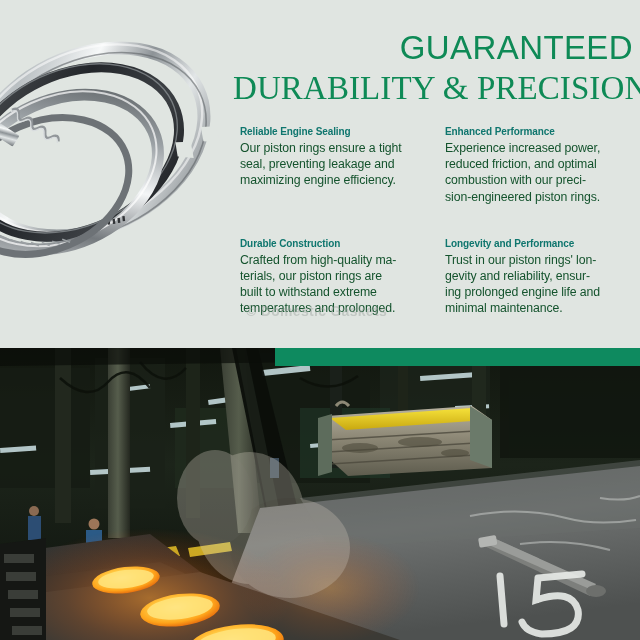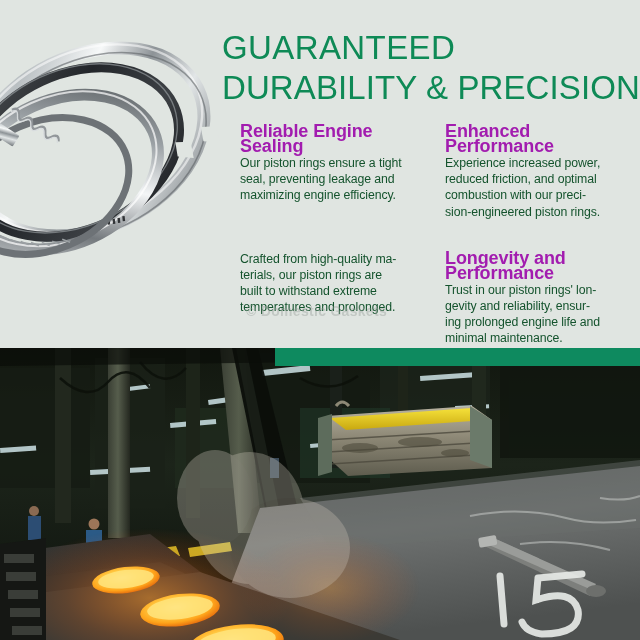--- a/index.html
+++ b/index.html
@@ -34,51 +34,52 @@
     left: -30px;
     top: 10px;
     width: 270px;
     height: 310px;
   }
   .product-image svg { display: block; }
 
   
   .headline {
     position: absolute;
-    left: 222px;
+    left: 233px;
     top: 28px;
     width: 400px;
+    text-align: right;
   }
   .headline-line {
     color: #0e8a56;
     font-size: 33px;
     font-weight: 300;
     letter-spacing: 0.4px;
     line-height: 40px;
     white-space: nowrap;
   }
-  .headline-line.l2 { letter-spacing: 0.1px; }
+  .headline-line.l2 { letter-spacing: 0.1px; font-family: Liberation Serif, serif; }
 
   
   .features {
     position: absolute;
     left: 240px;
     top: 124px;
     width: 388px;
     display: grid;
     grid-template-columns: 195px 183px;
     grid-template-rows: auto auto;
     row-gap: 31px;
     column-gap: 10px;
   }
   .feature { position: relative; }
   .feature-title {
-    font-size: 18px;
+    font-size: 10px;
     font-weight: bold;
-    color: #a21caf;
+    color: #0f766e;
     line-height: 15px;
     margin-bottom: 1px;
     letter-spacing: -0.1px;
   }
   .feature-body {
     font-size: 12.3px;
     font-weight: normal;
     color: #14532d;
     line-height: 16.2px;
     letter-spacing: -0.1px;
@@ -250,20 +251,21 @@
         <div class="feature-title">Enhanced Performance</div>
         <div class="feature-body">
           <span>Experience increased power,</span>
           <span>reduced friction, and optimal</span>
           <span>combustion with our preci-</span>
           <span>sion-engineered piston rings.</span>
         </div>
       </div>
 
       <div class="feature">
+        <div class="feature-title">Durable Construction</div>
         <div class="feature-body">
           <span>Crafted from high-quality ma-</span>
           <span>terials, our piston rings are</span>
           <span>built to withstand extreme</span>
           <span>temperatures and prolonged.</span>
         </div>
       </div>
 
       <div class="feature">
         <div class="feature-title">Longevity and Performance</div>

